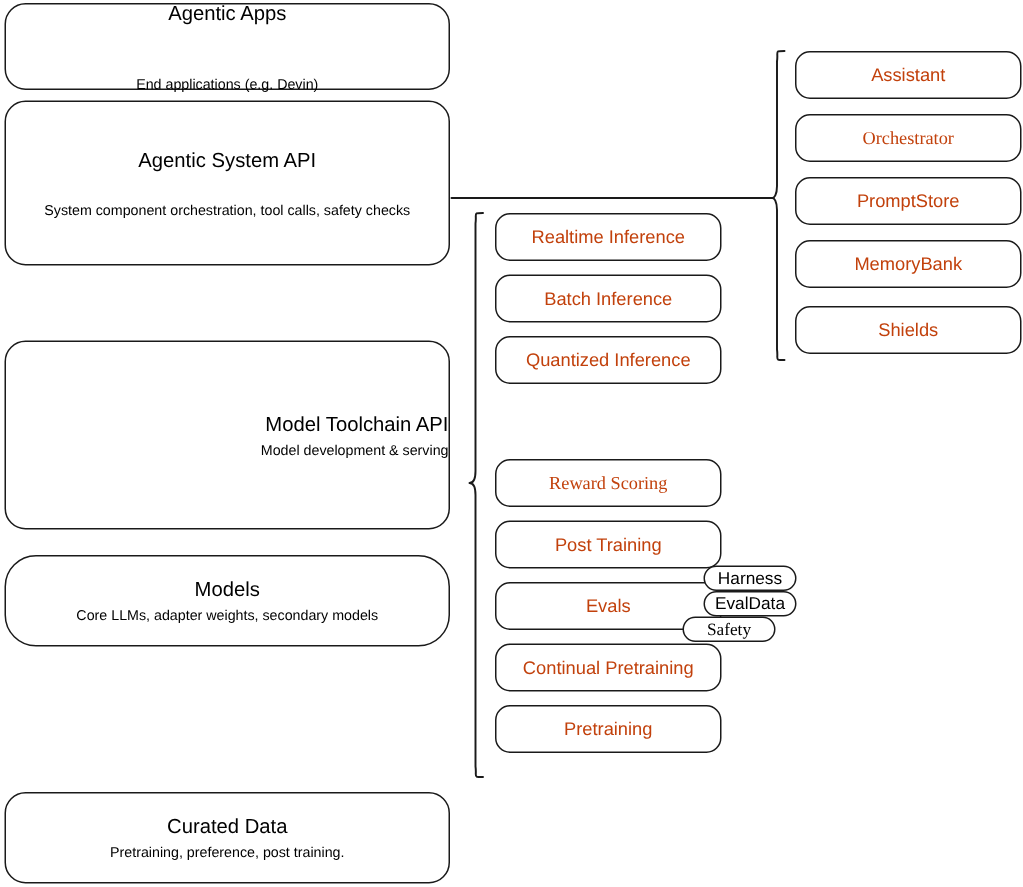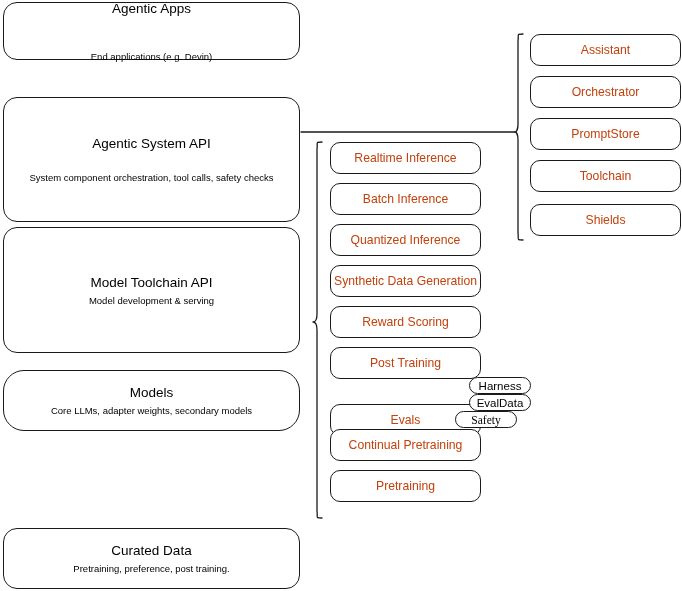--- a/index.html
+++ b/index.html
@@ -110,26 +110,26 @@
     <path d="M 523 34 C 516 34 519 34 518 41 L 518 124 C 518 130 516 132 515 132 C 516 132 518 134 518 140 L 518 233 C 519 240 516 240 523 240"></path>
 
     <path d="M 322 142 C 315 142 318 142 317 149 L 317 314 C 317 320 315 322 313 322 C 315 322 317 324 317 330 L 317 511 C 318 518 315 518 322 518"></path>
   </svg>
 
   <div class="layer-box" style="left:3px; top:2px; width:297px; height:58px;gap:30px;">
     <div class="layer-title">Agentic Apps</div>
     <div class="layer-sub">End applications (e.g. Devin)</div>
   </div>
 
-  <div class="layer-box" style="left:3px; top:97px; width:297px; height:125px;gap:16px;">
+  <div class="layer-box" style="left:3px; top:67px; width:297px; height:110px;gap:16px;">
     <div class="layer-title">Agentic System API</div>
     <div class="layer-sub">System component orchestration, tool calls, safety checks</div>
   </div>
 
-  <div class="layer-box" style="left:3px; top:227px; width:297px; height:126px;">
+  <div class="layer-box" style="left:3px; top:227px; width:297px; height:126px;align-items:flex-end;">
     <div class="layer-title">Model Toolchain API</div>
     <div class="layer-sub">Model development &amp; serving</div>
   </div>
 
   <div class="layer-box" style="left:3px; top:370px; width:297px; height:61px;border-radius:21px;">
     <div class="layer-title">Models</div>
     <div class="layer-sub">Core LLMs, adapter weights, secondary models</div>
   </div>
 
 
@@ -140,30 +140,27 @@
 
   <div class="pill-box" style="left:330px; top:142px; width:151px; height:32px;">
     <div class="pill-label">Realtime Inference</div>
   </div>
   <div class="pill-box" style="left:330px; top:183px; width:151px; height:32px;">
     <div class="pill-label">Batch Inference</div>
   </div>
   <div class="pill-box" style="left:330px; top:224px; width:151px; height:32px;justify-content:center;">
     <div class="pill-label">Quantized Inference</div>
   </div>
-  <div class="pill-box" style="left:330px; top:265px; width:151px; height:32px;">
-    <div class="pill-label">Synthetic Data Generation</div>
-  </div>
-  <div class="pill-box" style="left:330px; top:306px; width:151px; height:32px;">
+  <div class="pill-box" style="left:330px; top:306px; width:151px; height:32px;font-family:Liberation Serif, serif;">
     <div class="pill-label">Reward Scoring</div>
   </div>
   <div class="pill-box" style="left:330px; top:347px; width:151px; height:32px;">
     <div class="pill-label">Post Training</div>
   </div>
-  <div class="pill-box" style="left:330px; top:388px; width:151px; height:32px;margin-top:16px;">
+  <div class="pill-box" style="left:330px; top:388px; width:151px; height:32px;">
     <div class="pill-label">Evals</div>
   </div>
   <div class="pill-box" style="left:330px; top:429px; width:151px; height:32px;">
     <div class="pill-label">Continual Pretraining</div>
   </div>
   <div class="pill-box" style="left:330px; top:470px; width:151px; height:32px;">
     <div class="pill-label">Pretraining</div>
   </div>
 
   <div class="stadium" style="left:469px; top:377px; width:62px; height:17px;">
@@ -172,26 +169,26 @@
   <div class="stadium" style="left:469px; top:394px; width:62px; height:17px;">
     <div class="stadium-label">EvalData</div>
   </div>
   <div class="stadium" style="left:455px; top:411px; width:62px; height:17px;font-family:Liberation Serif, serif;">
     <div class="stadium-label">Safety</div>
   </div>
 
   <div class="pill-box" style="left:530px; top:34px; width:151px; height:32px;">
     <div class="pill-label">Assistant</div>
   </div>
-  <div class="pill-box" style="left:530px; top:76px; width:151px; height:32px;">
+  <div class="pill-box" style="left:530px; top:76px; width:151px; height:32px;font-family:Liberation Serif, serif;">
     <div class="pill-label">Orchestrator</div>
   </div>
   <div class="pill-box" style="left:530px; top:118px; width:151px; height:32px;">
     <div class="pill-label">PromptStore</div>
   </div>
   <div class="pill-box" style="left:530px; top:160px; width:151px; height:32px;">
-    <div class="pill-label">Toolchain</div>
+    <div class="pill-label">MemoryBank</div>
   </div>
   <div class="pill-box" style="left:530px; top:204px; width:151px; height:32px;">
     <div class="pill-label">Shields</div>
   </div>
 
 </div>
 
 </body></html>

